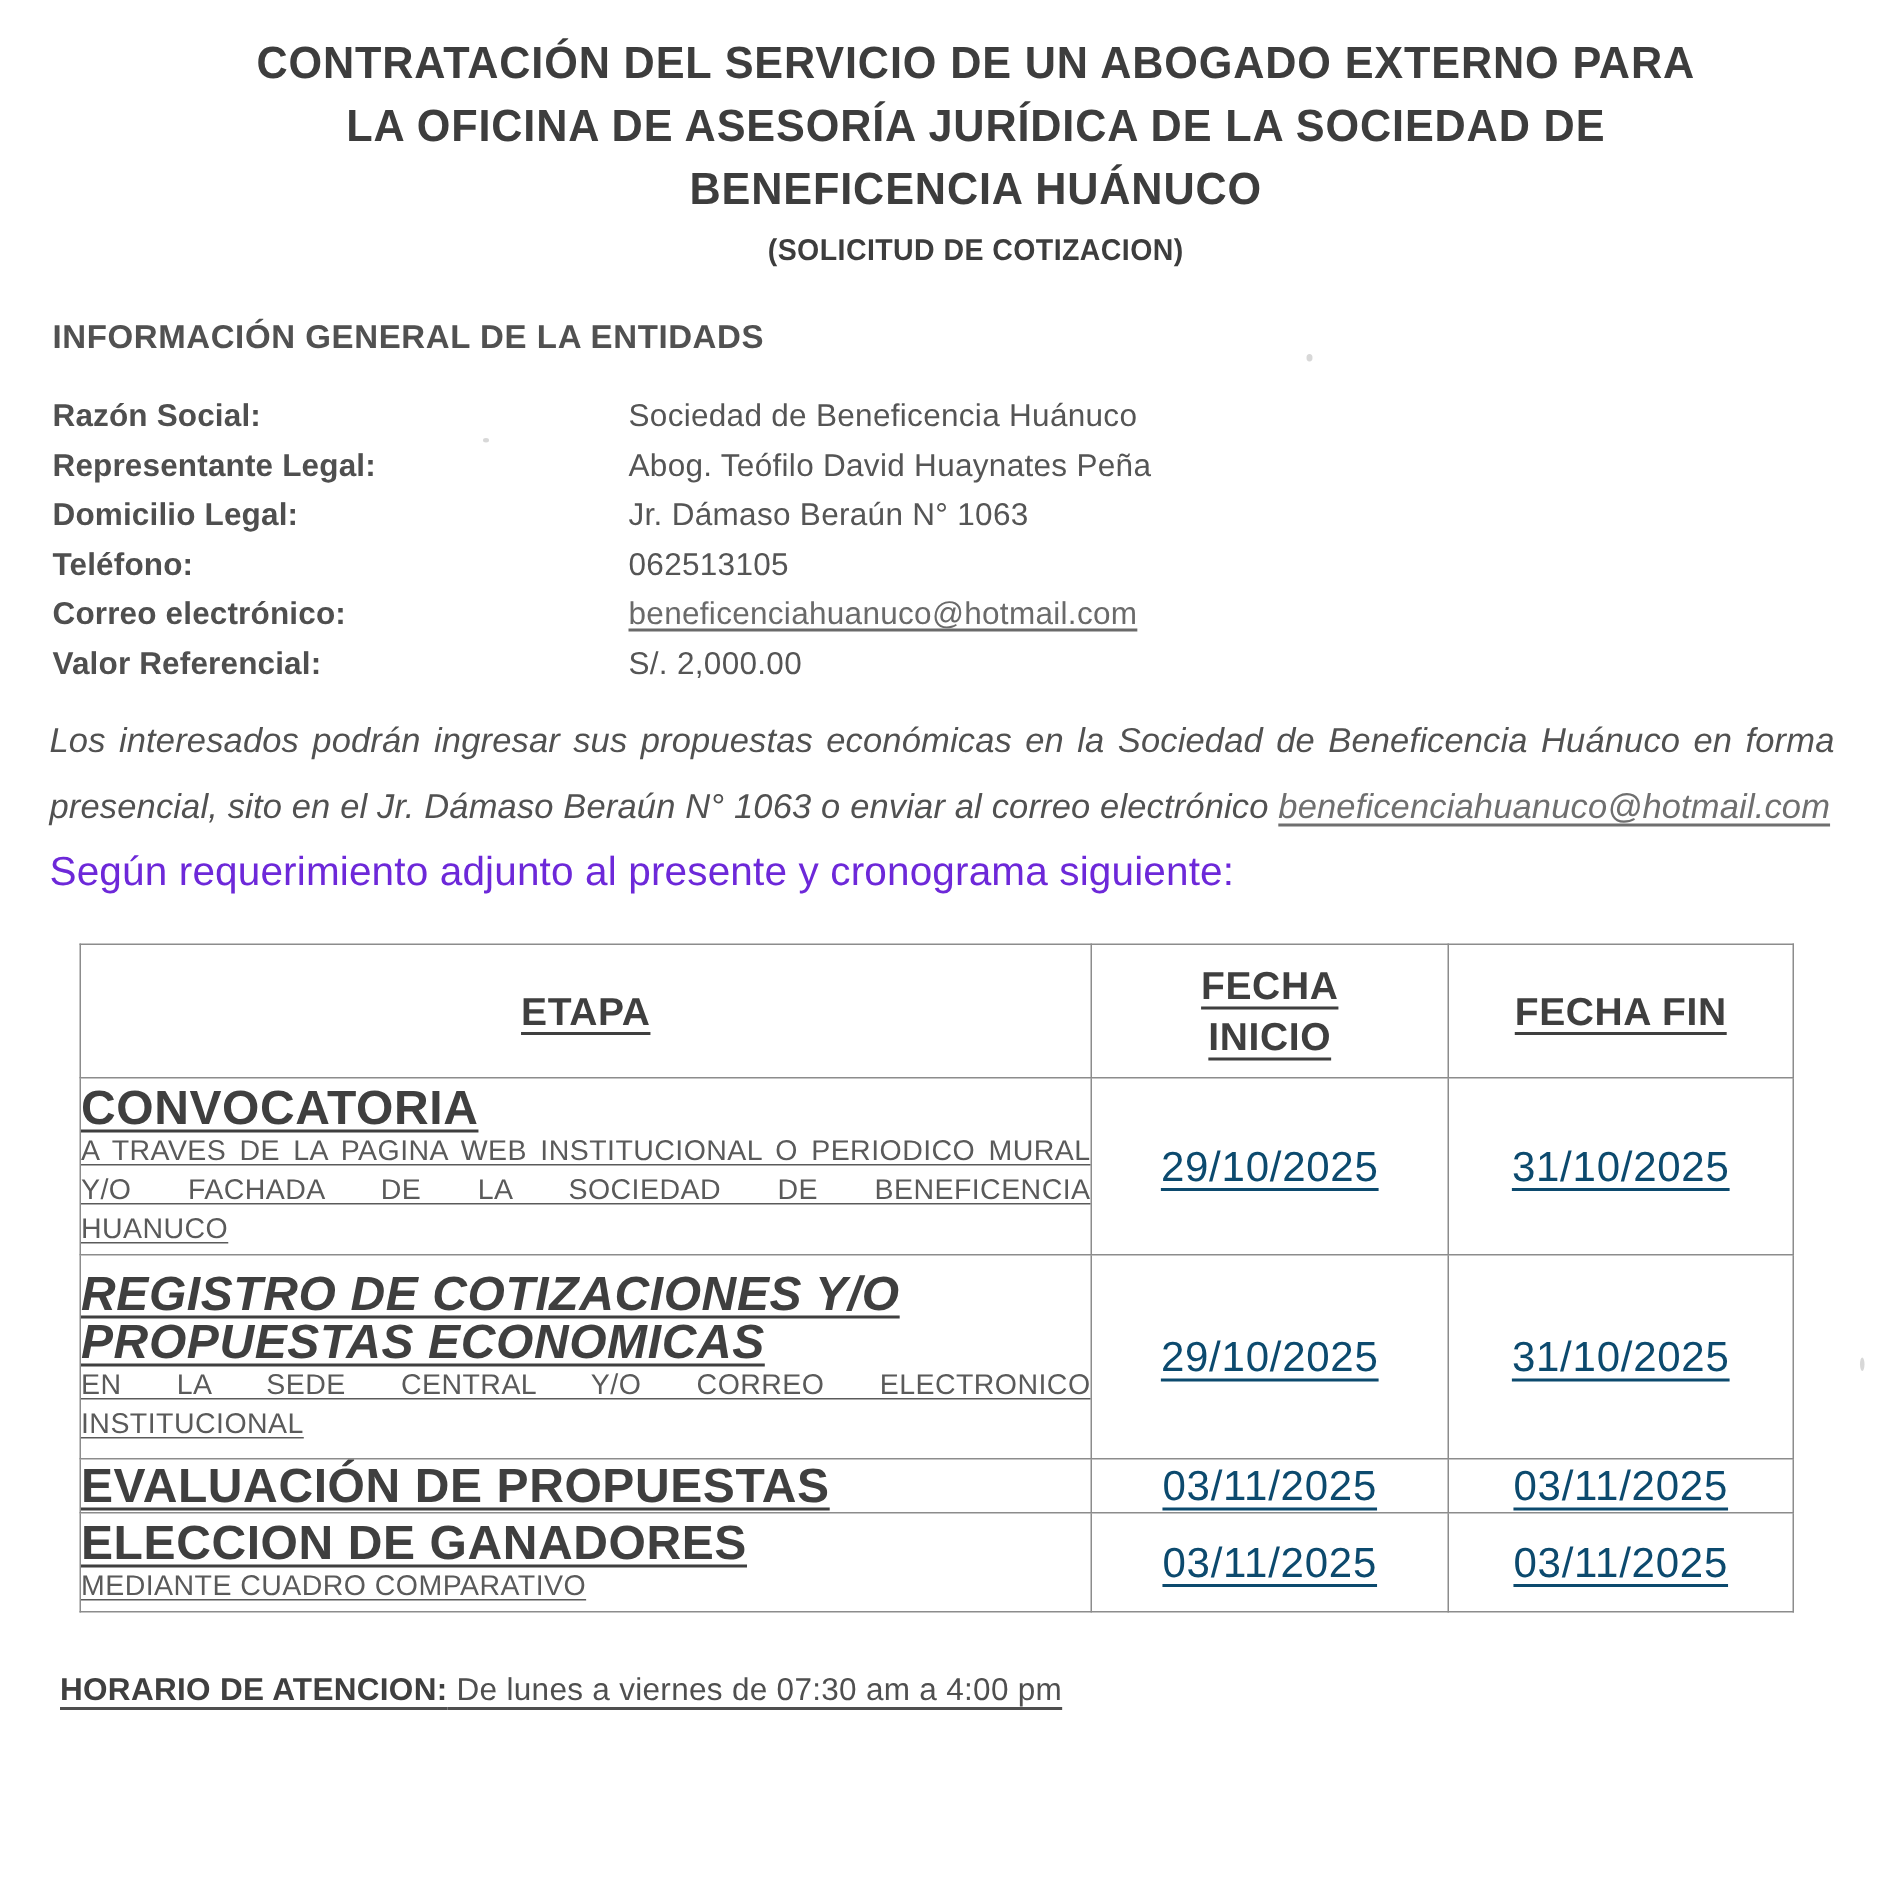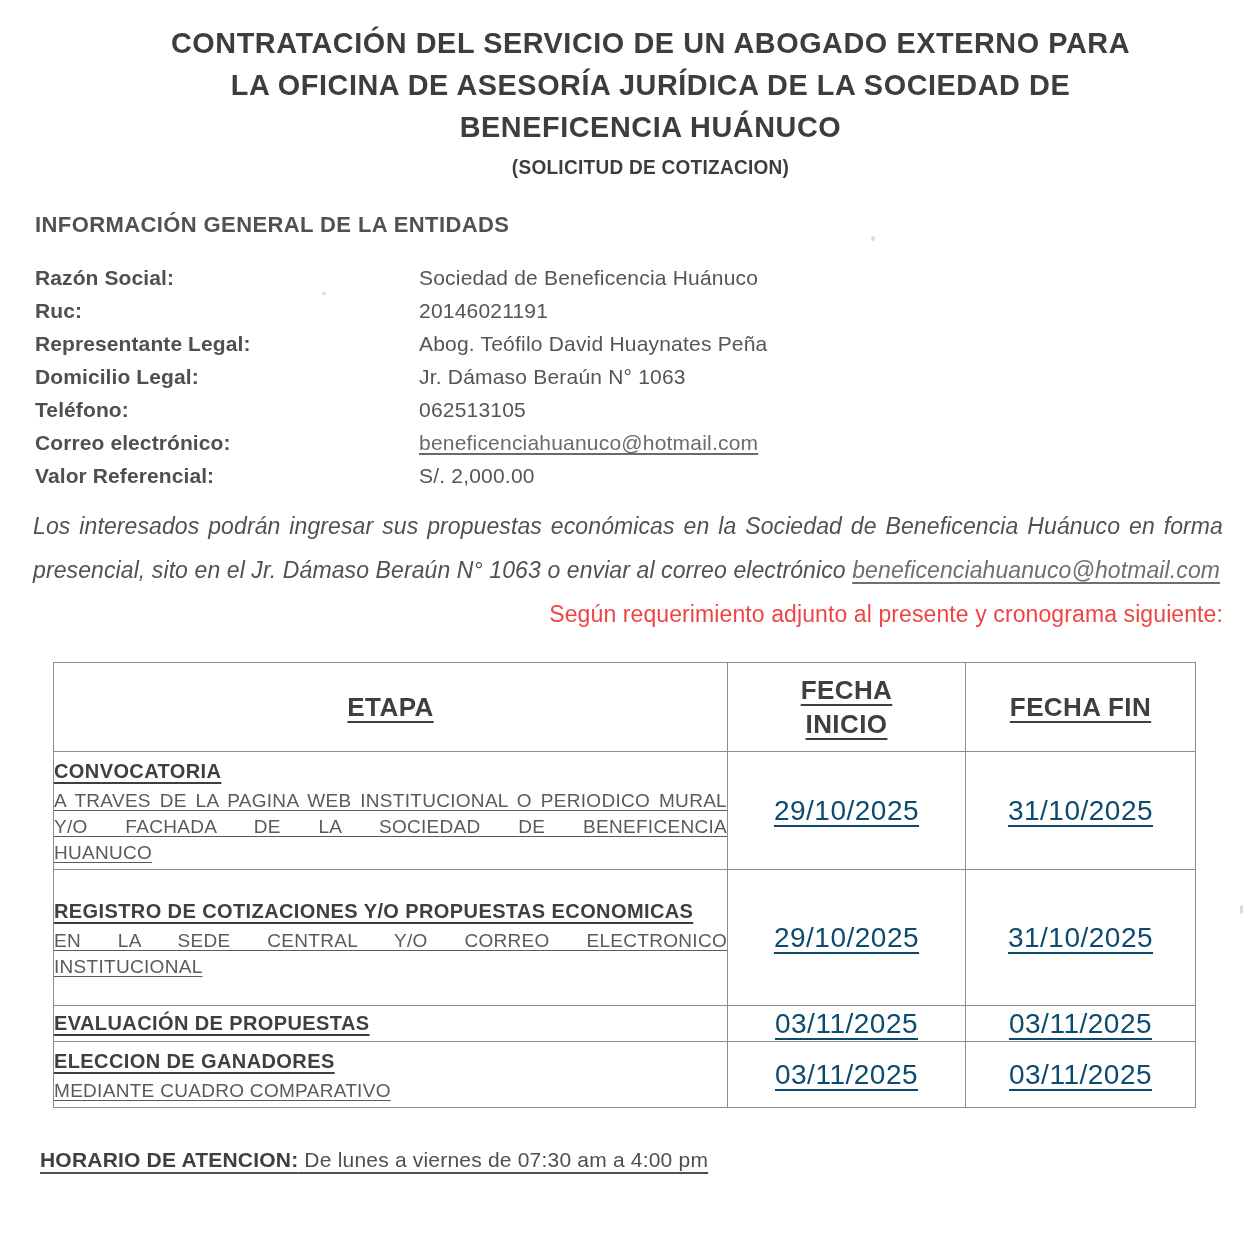--- a/index.html
+++ b/index.html
@@ -94,25 +94,24 @@
     font-style: italic;
   }
   .para .inline-link {
     text-decoration: underline;
     text-underline-offset: 4px;
     color: #6f6f6f;
   }
   .para-2 {
     margin: 0 0 0 33px;
     width: 1190px;
-    font-size: 23px;
+    font-size: 27px;
     line-height: 44px;
-    color: #ef4444;
+    color: #6d28d9;
     letter-spacing: 0.1px;
-    text-align: right;
   }
 
   
   .schedule-wrap {
     margin: 26px 0 0 53px;
     width: 1142px;
   }
   table.schedule {
     border-collapse: collapse;
     width: 100%;
@@ -142,33 +141,33 @@
     text-underline-offset: 5px;
     text-decoration-thickness: 2px;
     line-height: 34px;
   }
 
   .etapa-cell {
     padding: 4px 8px 8px 8px;
   }
   .etapa-title {
     font-weight: bold;
-    font-size: 20px;
+    font-size: 32px;
     letter-spacing: 0.4px;
     color: #3f3f3f;
     line-height: 32px;
     margin-bottom: 1px;
   }
   .etapa-title span.u {
     text-decoration: underline;
     text-underline-offset: 4px;
     text-decoration-thickness: 2px;
     display: inline-block;
   }
-  .etapa-title.wide span.u { width: 100%; }
+  .etapa-title.wide span.u { width: 100%; font-style: italic; }
   .etapa-sub {
     font-size: 19px;
     letter-spacing: 0.3px;
     color: #5a5a5a;
     line-height: 26px;
     text-align: justify;
     text-decoration: underline;
     text-underline-offset: 3px;
     text-decoration-thickness: 1px;
   }
@@ -239,24 +238,20 @@
 </div>
 
 
 <div class="section-heading">INFORMACIÓN GENERAL DE LA ENTIDADS</div>
 
 
 <div class="info-list">
   <div class="info-row">
     <div class="info-label">Razón Social:</div>
     <div class="info-value">Sociedad de Beneficencia Huánuco</div>
-  </div>
-  <div class="info-row">
-    <div class="info-label">Ruc:</div>
-    <div class="info-value">20146021191</div>
   </div>
   <div class="info-row">
     <div class="info-label">Representante Legal:</div>
     <div class="info-value">Abog. Teófilo David Huaynates Peña</div>
   </div>
   <div class="info-row">
     <div class="info-label">Domicilio Legal:</div>
     <div class="info-value">Jr. Dámaso Beraún N° 1063</div>
   </div>
   <div class="info-row">

